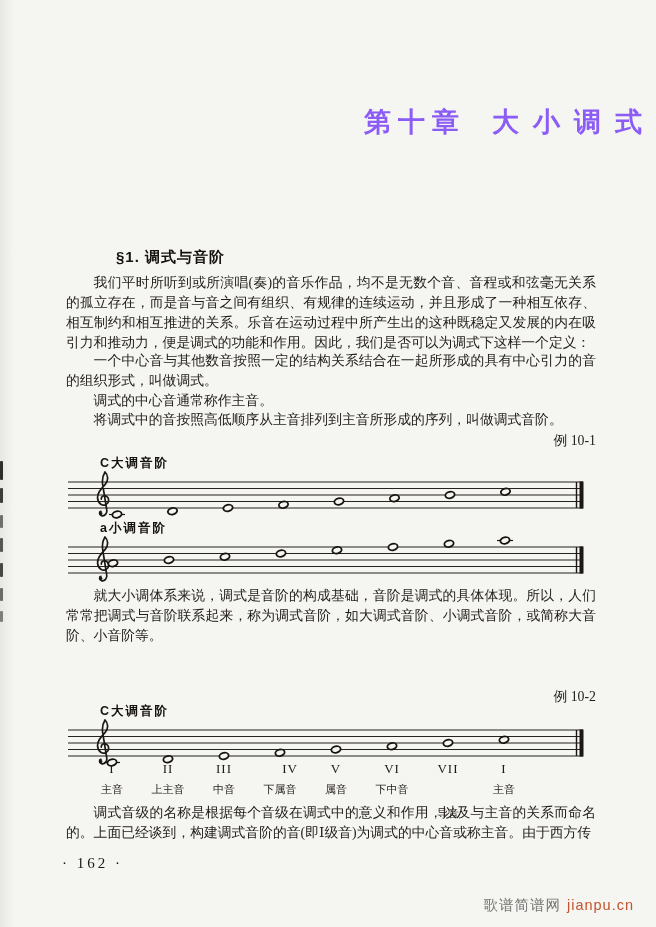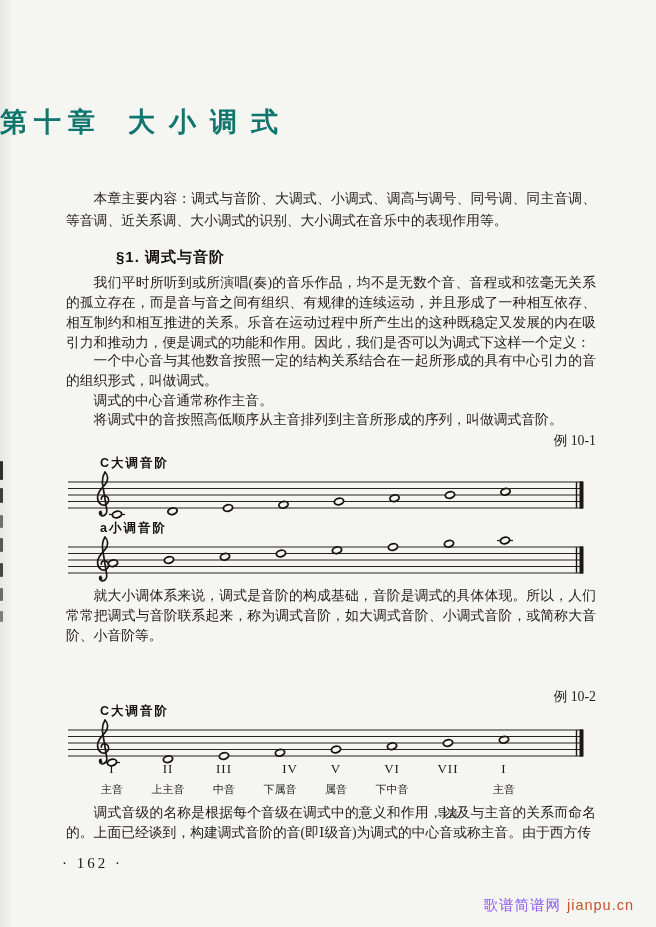--- a/index.html
+++ b/index.html
@@ -14,22 +14,22 @@
   }
   .page::before{ 
     content:"";position:absolute;left:0;top:0;bottom:0;width:14px;
     background:linear-gradient(to right,rgba(0,0,0,0.06),rgba(0,0,0,0));
     pointer-events:none;
   }
   .bind-mark{position:absolute;left:0;width:3px;border-radius:1px;}
 
   .chapter-title{
     position:absolute;top:104px;left:0;width:100%;
-    margin:0;text-align:left;
-    font-size:27px;font-weight:700;color:#0f766e;
+    margin:0;text-align:right;
+    font-size:27px;font-weight:700;color:#8b5cf6;
     font-family:"Liberation Serif","DejaVu Serif",serif;
   }
   .chapter-title .t-chapter{letter-spacing:7px;}
   .chapter-title .t-name{letter-spacing:14px;margin-left:26px;}
 
   .para{
     position:absolute;left:66px;width:530px;margin:0;
     font-size:13.8px;line-height:20px;
     text-align:justify;text-justify:inter-ideograph;
     text-indent:2em;color:#201c16;
@@ -66,39 +66,38 @@
 
   .page-number{
     position:absolute;left:62px;top:855px;
     font-size:15px;letter-spacing:3px;color:#1d1914;
   }
   .watermark{
     position:absolute;right:22px;top:896px;
     font-size:14.5px;letter-spacing:1px;white-space:nowrap;
     font-family:"Liberation Sans","DejaVu Sans",sans-serif;
   }
-  .wm-name{color:#8b5cf6;padding-left:24px;}
+  .wm-name{color:#737373;padding-left:24px;}
   .wm-domain{margin-left:6px;margin-top:24px;}
 </style>
 </head>
 <body>
 
 <div class="page">
 
   <div class="bind-mark" style="top:461px;height:19px;background:#2e2e2c;"></div>
   <div class="bind-mark" style="top:488px;height:15px;background:#3c3c3a;"></div>
   <div class="bind-mark" style="top:515px;height:13px;background:#6f6f6c;"></div>
   <div class="bind-mark" style="top:538px;height:14px;background:#565654;"></div>
   <div class="bind-mark" style="top:563px;height:14px;background:#464644;"></div>
   <div class="bind-mark" style="top:588px;height:13px;background:#6a6a67;"></div>
   <div class="bind-mark" style="top:611px;height:11px;background:#7d7d7a;"></div>
 
   <h1 class="chapter-title"><span class="t-chapter">第十章</span><span class="t-name">大小调式</span></h1>
 
-  <p class="para intro" style="top:188px;">本章主要内容：调式与音阶、大调式、小调式、调高与调号、同号调、同主音调、等音调、近关系调、大小调式的识别、大小调式在音乐中的表现作用等。</p>
 
   <h2 class="sec-heading">§1. 调式与音阶</h2>
 
   <p class="para" style="top:273px;">我们平时所听到或所演唱(奏)的音乐作品，均不是无数个音、音程或和弦毫无关系的孤立存在，而是音与音之间有组织、有规律的连续运动，并且形成了一种相互依存、相互制约和相互推进的关系。乐音在运动过程中所产生出的这种既稳定又发展的内在吸引力和推动力，便是调式的功能和作用。因此，我们是否可以为调式下这样一个定义：</p>
   <p class="para" style="top:351px;">一个中心音与其他数音按照一定的结构关系结合在一起所形成的具有中心引力的音的组织形式，叫做调式。</p>
   <p class="para" style="top:391px;">调式的中心音通常称作主音。</p>
   <p class="para" style="top:410px;">将调式中的音按照高低顺序从主音排列到主音所形成的序列，叫做调式音阶。</p>
   <p class="para ex-label" style="top:431px;">例 10-1</p>
 
   <div class="staff-block" id="staff1" style="top:455px;height:64px;">

